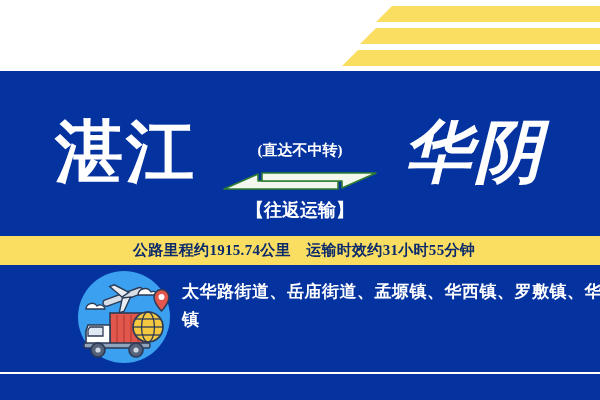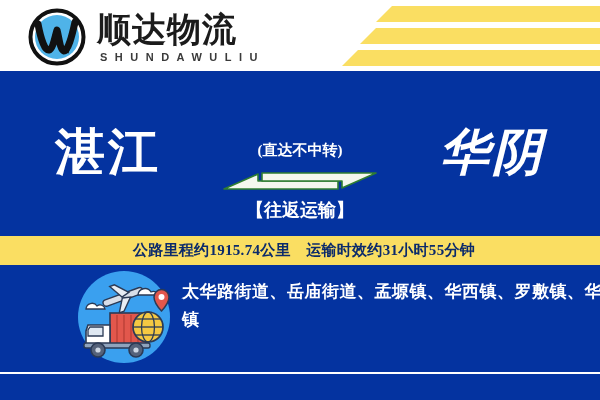--- a/index.html
+++ b/index.html
@@ -81,21 +81,21 @@
   
   .route {
     position: absolute;
     left: 0; top: 0;
     width: 600px; height: 163px;
   }
   .city {
     position: absolute;
     top: 50px;
     font-family: "Liberation Serif", "DejaVu Serif", serif;
-    font-size: 50px;
+    font-size: 68px;
     font-weight: bold;
     color: #ffffff;
     letter-spacing: 3px;
     line-height: 58px;
     white-space: nowrap;
   }
   .city-from { left: 55px; }
   .city-to   { right: 55px; font-style: italic; }
 
   .mid {
@@ -197,37 +197,20 @@
     background: #0433a0;
   }
 </style>
 </head>
 <body>
 
 <div id="poster">
 
   <div class="header">
 
-    <div class="brand">
-
-      <div class="logo-mark">
-        <svg viewBox="0 0 62 62" width="62" height="62" aria-hidden="true">
-          <circle cx="31" cy="31" r="26.5" fill="#ffffff" stroke="#111111" stroke-width="4"></circle>
-          <circle cx="31" cy="31" r="22" fill="#4fb3e8"></circle>
-          <path d="M12 18 C15 34, 19 45, 23 44 C27 43, 29 30, 31 24 C33 31, 34 44, 38 45 C42 45, 46 30, 49 16" fill="none" stroke="#111111" stroke-width="7" stroke-linecap="round" stroke-linejoin="round"></path>
-          <path d="M41 47 C43 41, 46 29, 49 15 L52 19" fill="none" stroke="#111111" stroke-width="3"></path>
-        </svg>
-      </div>
-
-      <div class="brand-text">
-        <div class="brand-cn">顺达物流</div>
-        <div class="brand-en">SHUNDAWULIU</div>
-      </div>
-
-    </div>
 
     <div class="stripes">
       <svg viewBox="0 0 270 73" width="270" height="73" preserveAspectRatio="none" aria-hidden="true">
         <polygon points="62,6 270,6 270,22 46,22" fill="#fade62"></polygon>
         <polygon points="46,28 270,28 270,44 30,44" fill="#fade62"></polygon>
         <polygon points="28,50 270,50 270,66 12,66" fill="#fade62"></polygon>
       </svg>
     </div>
 
   </div>

